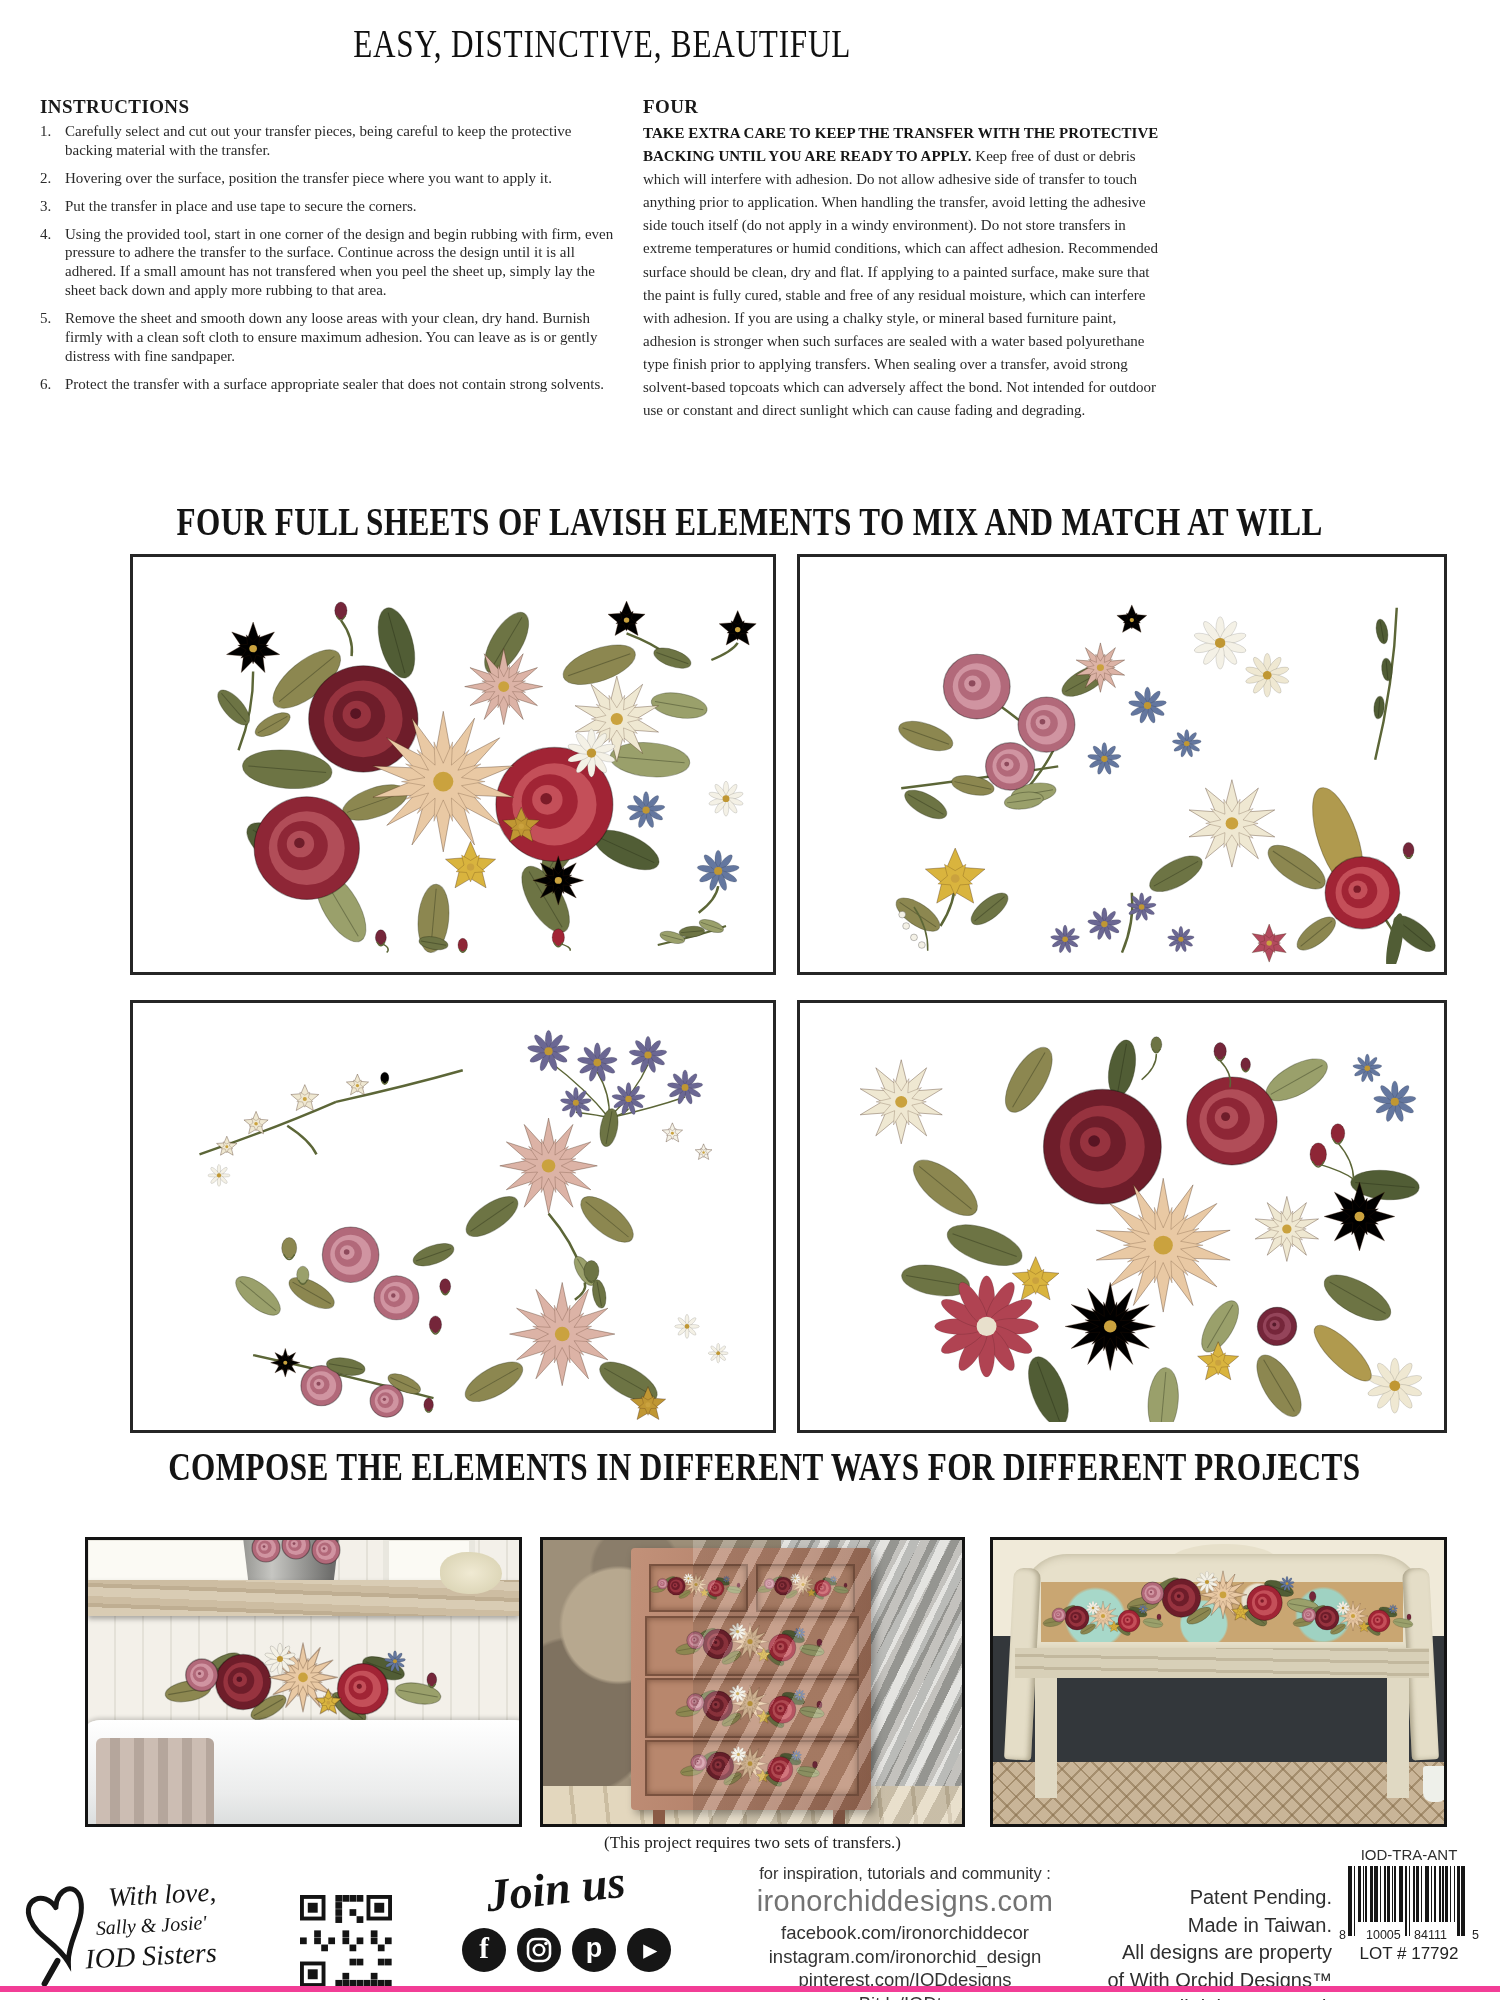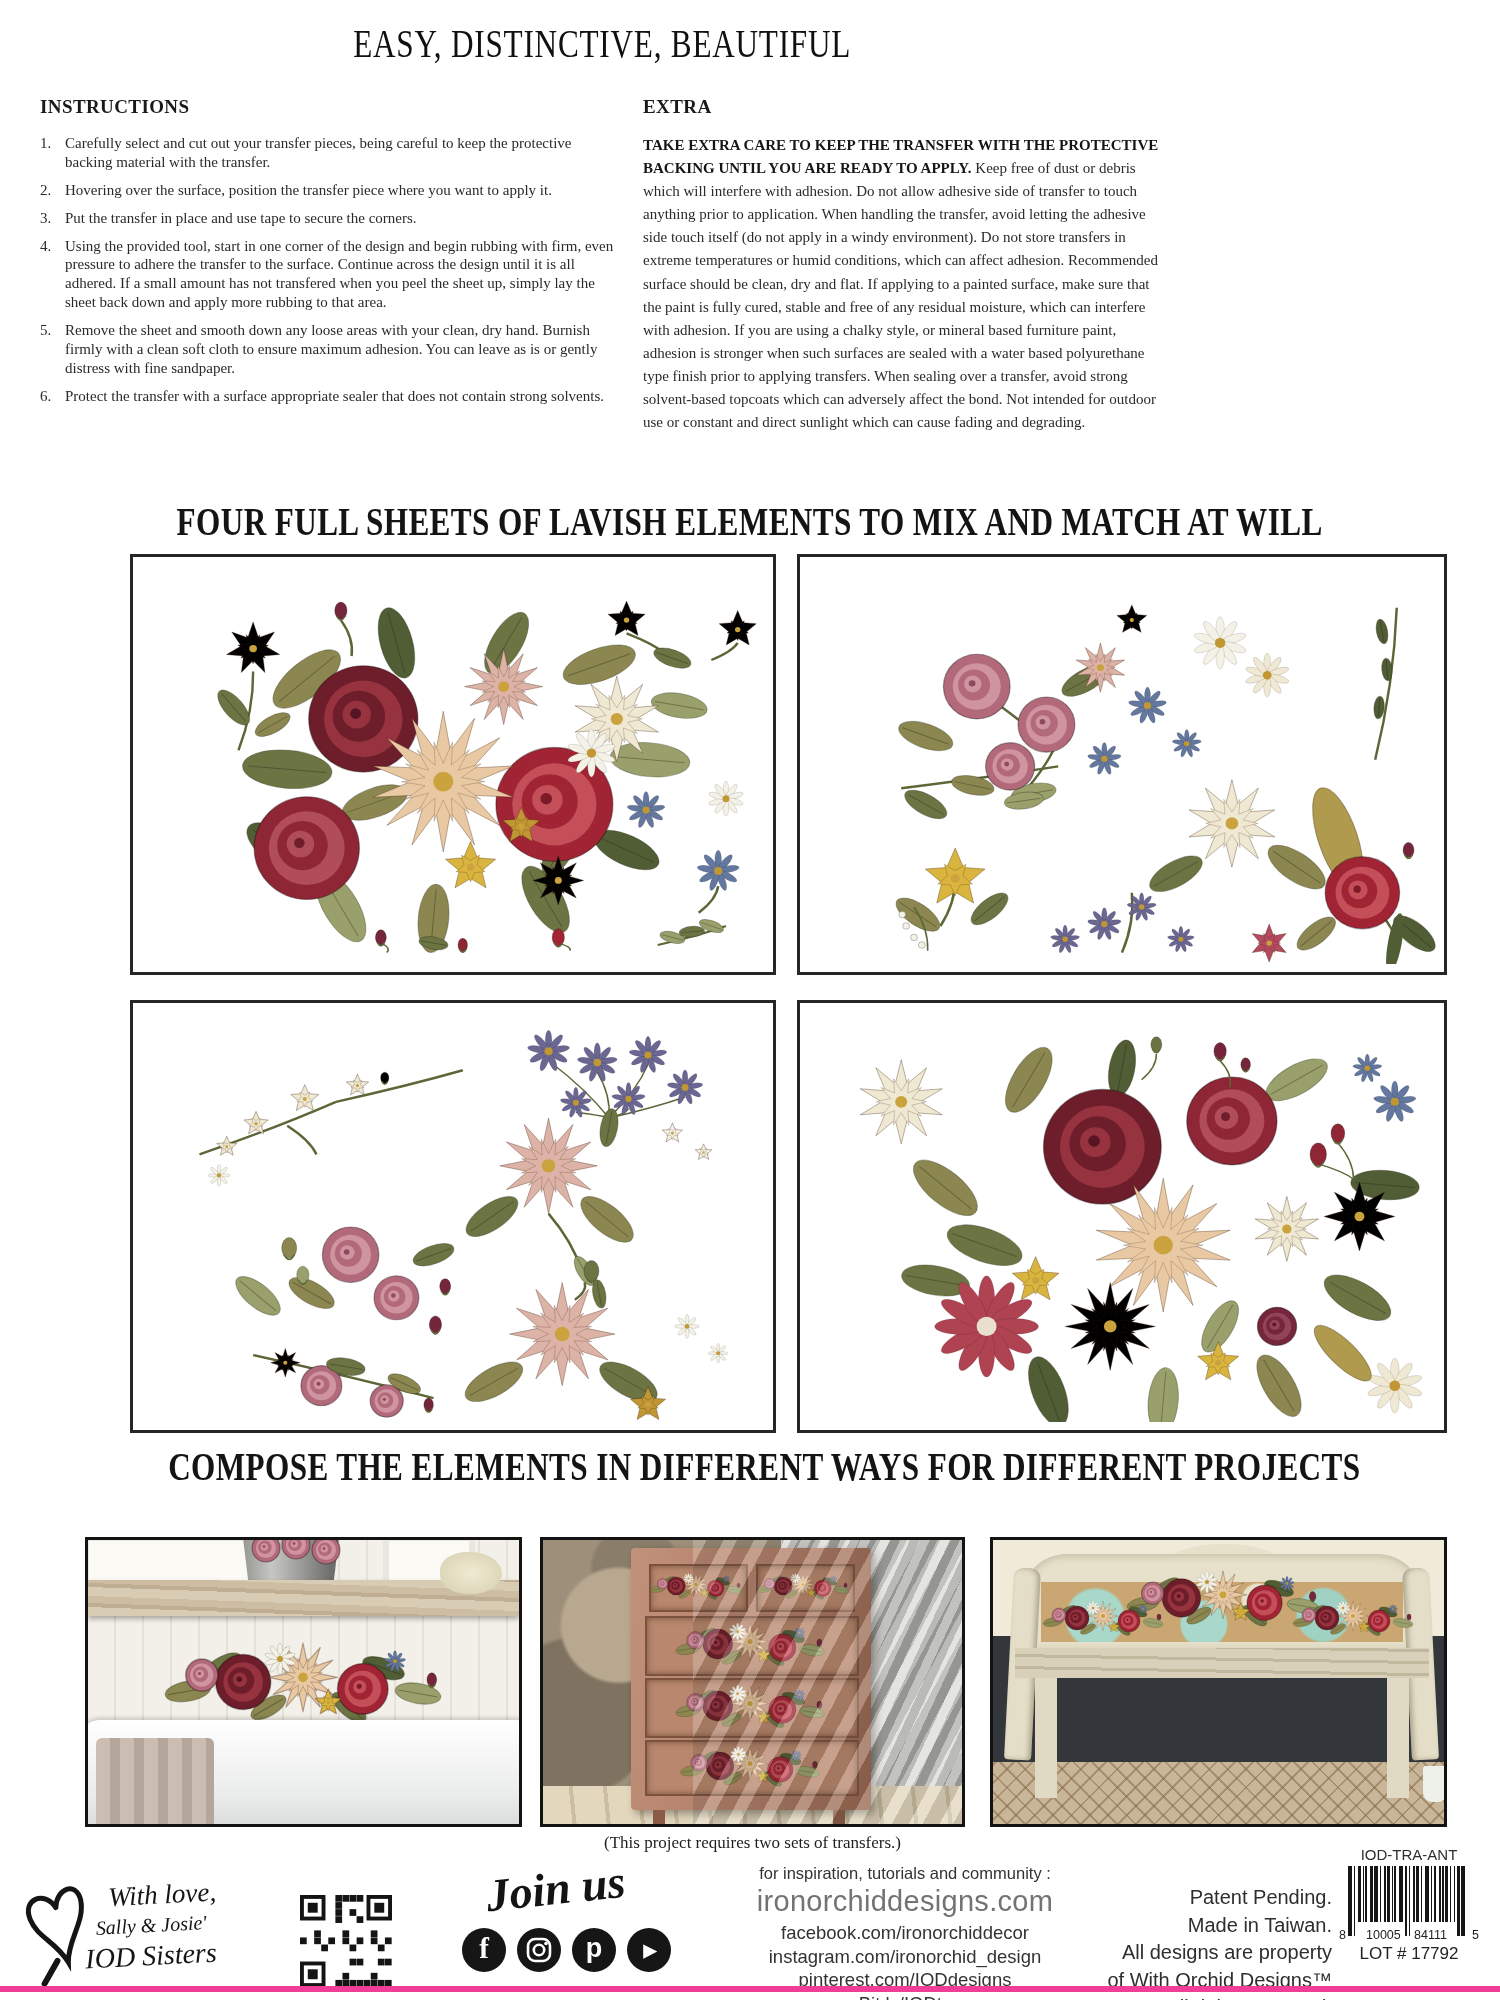--- a/index.html
+++ b/index.html
@@ -6,21 +6,21 @@
   body{width:1500px;height:2000px;position:relative;font-family:"Liberation Serif",serif;color:#222;overflow:hidden;}
   .abs{position:absolute;}
   .sans{font-family:"Liberation Sans",sans-serif;}
   .condensed{display:inline-block;transform:scaleX(.78);transform-origin:center;white-space:nowrap;}
 
   #title{left:0;top:20px;width:1205px;text-align:center;font-size:40px;font-weight:400;letter-spacing:1px;color:#101010;}
 
   #cols{left:40px;top:96px;width:1130px;display:flex;gap:28px;}
   #col-instructions{width:575px;}
   #col-tips{width:527px;}
-  .colhead{font-size:19px;font-weight:700;letter-spacing:.4px;margin:0 0 16px 0;color:#1a1a1a;}
+  .colhead{font-size:19px;font-weight:700;letter-spacing:.4px;margin:0 0 4px 0;color:#1a1a1a;}
   ol.inst{list-style:none;margin:0;padding:0;font-size:15px;line-height:1.26;color:#2a2a2a;}
   ol.inst li{display:flex;margin-bottom:9px;}
   ol.inst .num{width:25px;flex:none;}
   #tips-text{margin:0;font-size:15px;line-height:1.54;color:#2a2a2a;}
   #tips-text strong{color:#161616;margin-top:48px;}
 
   .bighead{left:0;width:1500px;text-align:center;font-size:40px;font-weight:700;color:#141414;letter-spacing:.5px;}
   #sheets-head{top:498px;}
   #compose-head{top:1443px;}
 
@@ -128,21 +128,21 @@
           <span class="num">5.</span>
           <span>Remove the sheet and smooth down any loose areas with your clean, dry hand. Burnish firmly with a clean soft cloth to ensure maximum adhesion. You can leave as is or gently distress with fine sandpaper.</span>
         </li>
         <li>
           <span class="num">6.</span>
           <span>Protect the transfer with a surface appropriate sealer that does not contain strong solvents.</span>
         </li>
       </ol>
   </div>
   <div id="col-tips">
-    <h3 class="colhead">EXTRA</h3>
+    <h3 class="colhead">FOUR</h3>
     <p id="tips-text"><strong>TAKE EXTRA CARE TO KEEP THE TRANSFER WITH THE PROTECTIVE BACKING UNTIL YOU ARE READY TO APPLY.</strong> <span>Keep free of dust or debris which will interfere with adhesion. Do not allow adhesive side of transfer to touch anything prior to application. When handling the transfer, avoid letting the adhesive side touch itself (do not apply in a windy environment). Do not store transfers in extreme temperatures or humid conditions, which can affect adhesion. Recommended surface should be clean, dry and flat. If applying to a painted surface, make sure that the paint is fully cured, stable and free of any residual moisture, which can interfere with adhesion. If you are using a chalky style, or mineral based furniture paint, adhesion is stronger when such surfaces are sealed with a water based polyurethane type finish prior to applying transfers. When sealing over a transfer, avoid strong solvent-based topcoats which can adversely affect the bond. Not intended for outdoor use or constant and direct sunlight which can cause fading and degrading.</span></p>
   </div>
 </div>
 
 <div class="abs bighead" id="sheets-head"><span class="condensed">FOUR FULL SHEETS OF LAVISH ELEMENTS TO MIX AND MATCH AT WILL</span></div>
 
 <div class="abs sheet" id="sheet1">
     <svg viewBox="0 0 640 420" preserveAspectRatio="none">
       <ellipse cx="170" cy="120" rx="42.5" ry="18.47826086956522" fill="#8c8750" stroke="rgba(40,45,20,.35)" stroke-width="1" transform="rotate(-40 170 120)"></ellipse>
       <line x1="133.04347826086956" y1="120" x2="206.95652173913044" y2="120" stroke="rgba(30,35,15,.35)" stroke-width="1" transform="rotate(-40 170 120)"></line>

